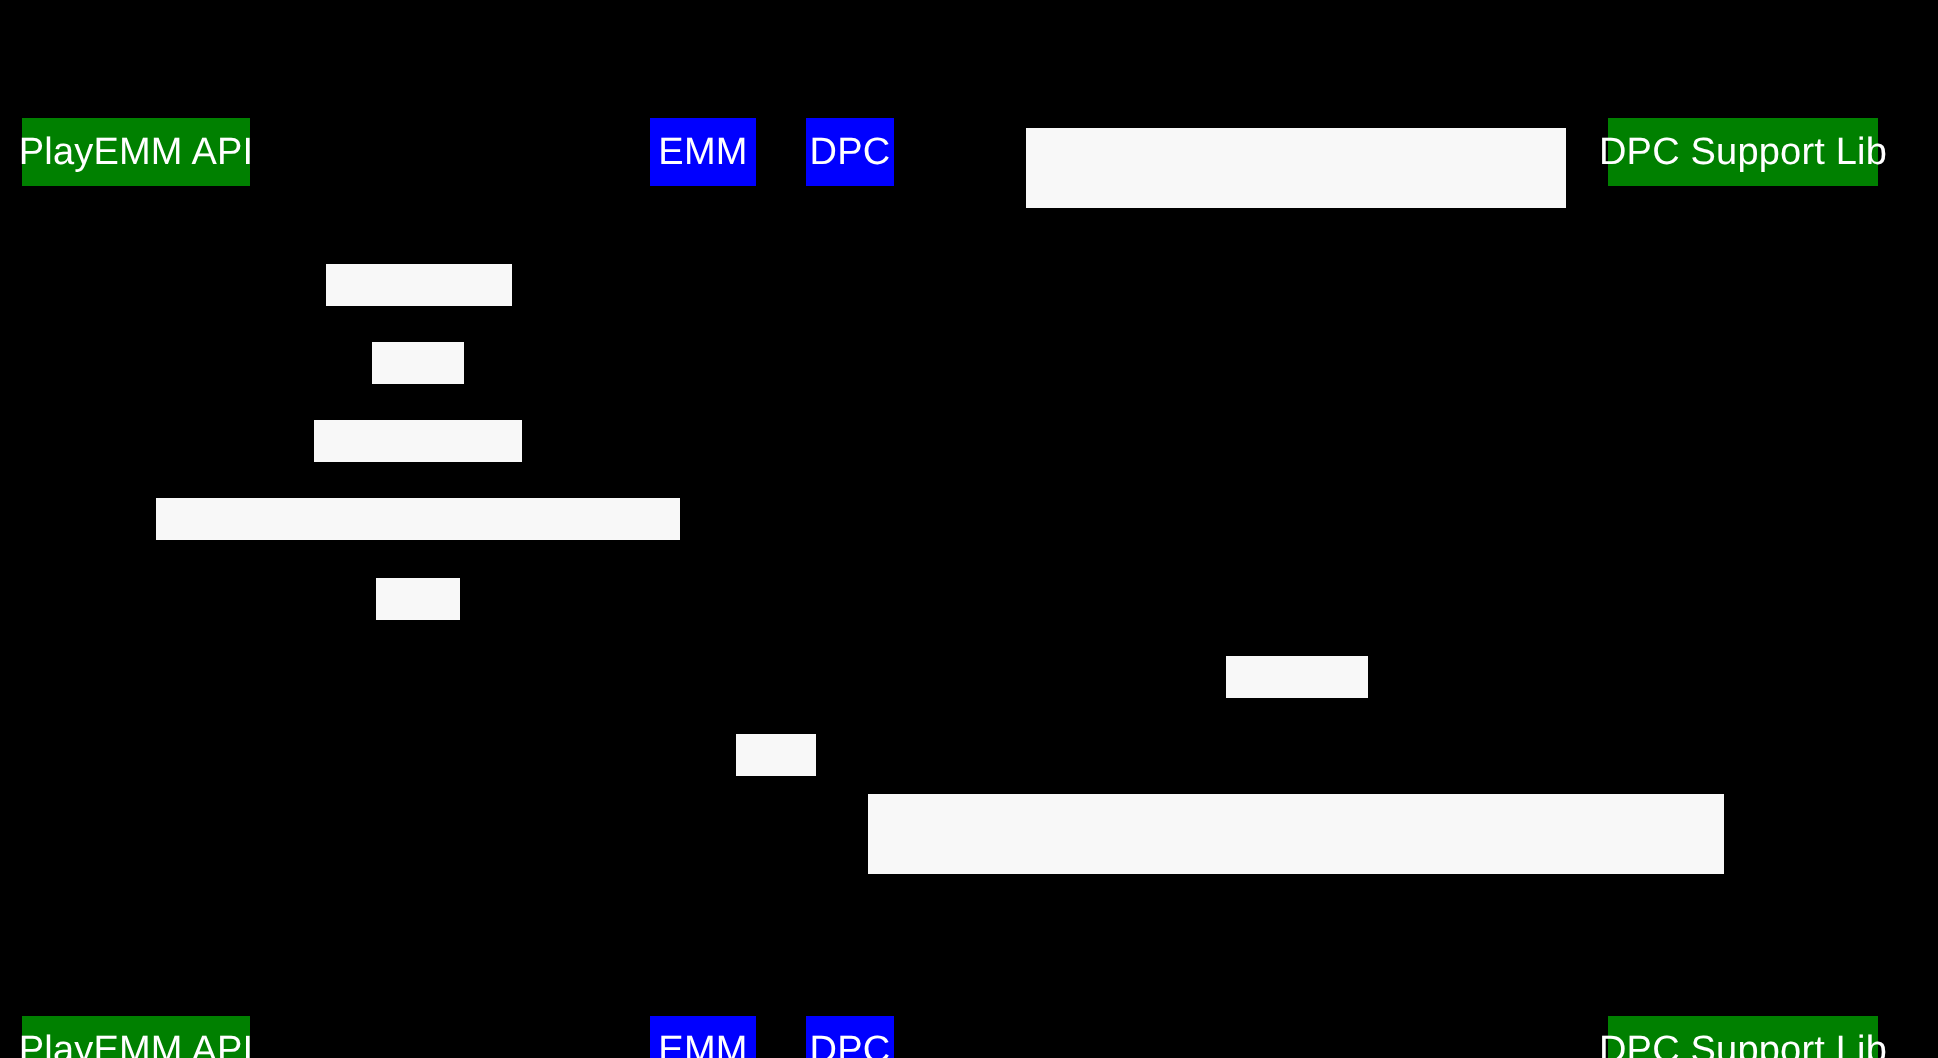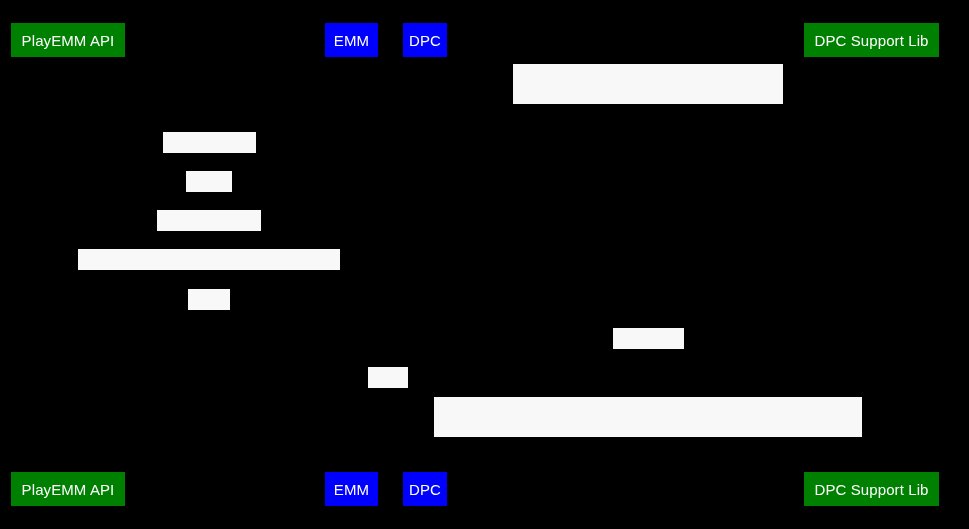--- a/index.html
+++ b/index.html
@@ -15,25 +15,26 @@
     background: #000000;
     overflow: hidden;
     font-family: "Liberation Sans", sans-serif;
   }
   .actor-box {
     position: absolute;
     display: flex;
     align-items: center;
     justify-content: center;
     color: #ffffff;
-    font-size: 15px;
+    font-size: 19px;
     line-height: 1;
     letter-spacing: 0.1px;
     white-space: nowrap;
     box-sizing: border-box;
+    margin-top: 36px;
   }
   .actor-green { background: #008000; }
   .actor-blue  { background: #0000ff; }
 
   .msg-label {
     position: absolute;
     background: #f8f8f8;
     color: #000000;
     font-size: 15px;
     line-height: 19px;

